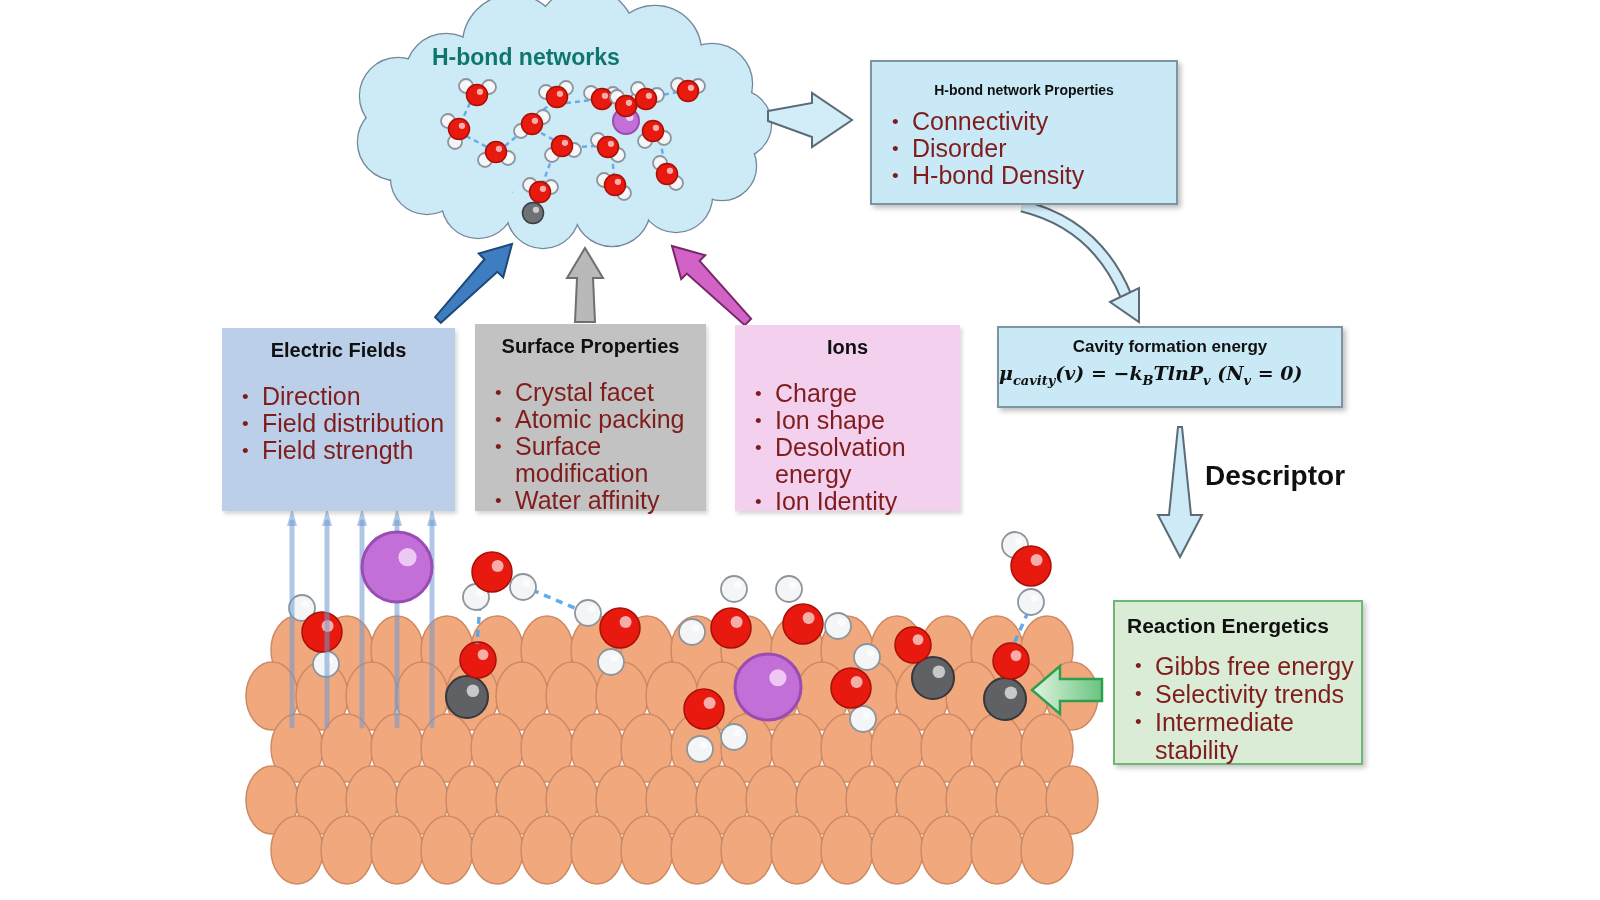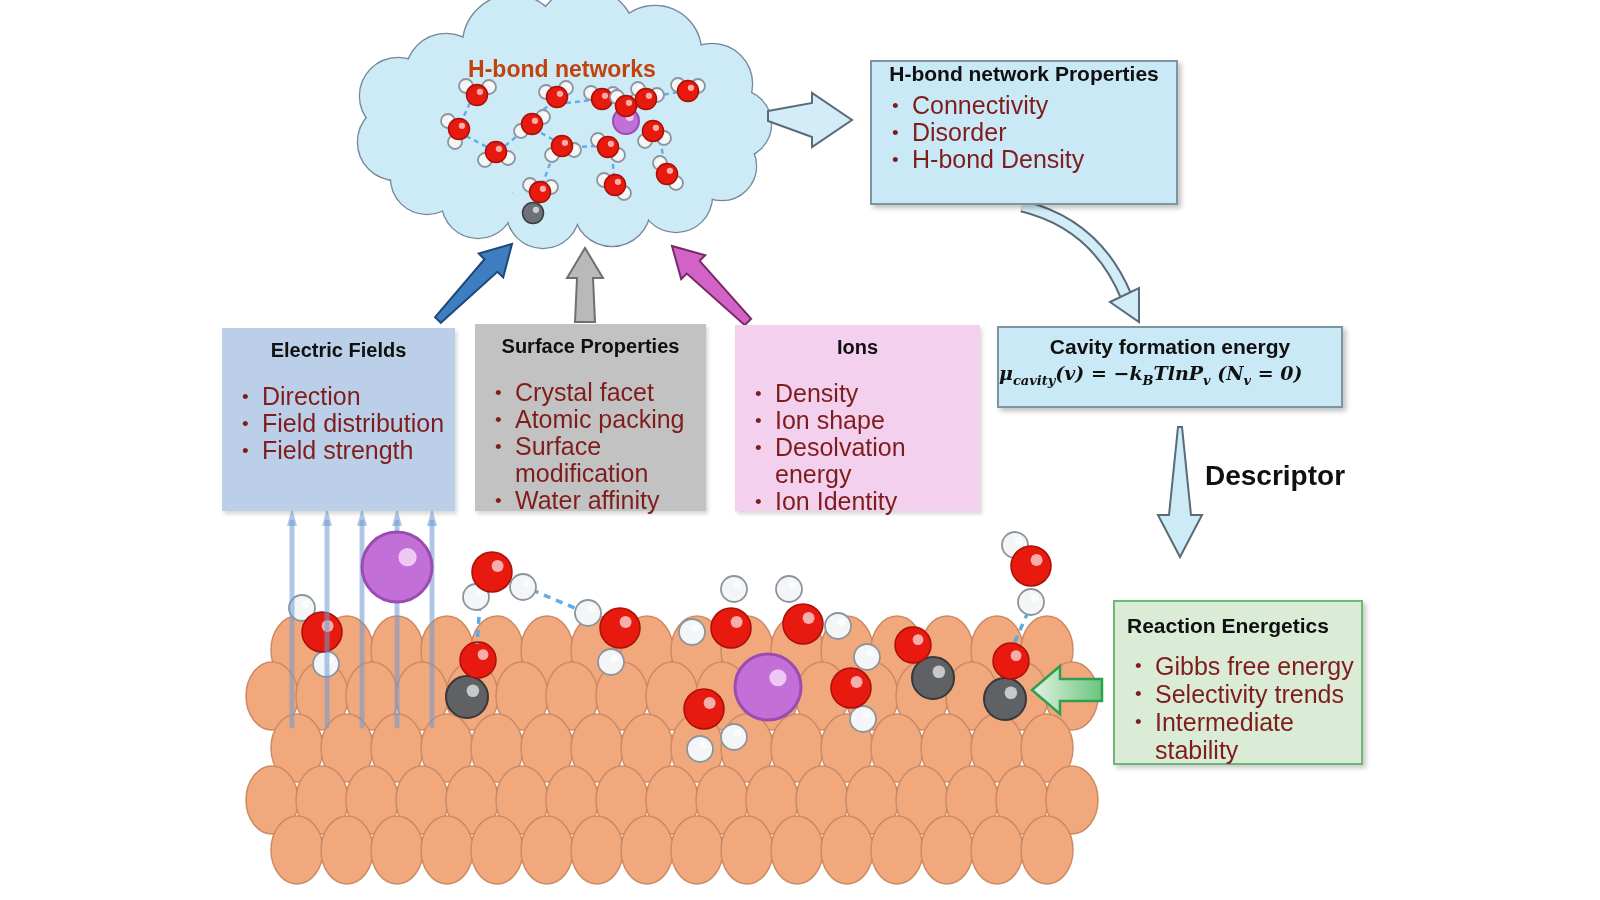--- a/index.html
+++ b/index.html
@@ -7,39 +7,39 @@
          font-family:"Liberation Sans",sans-serif;color:#121212;}
   #scene{position:absolute;left:0;top:0;}
   .panel{position:absolute;box-sizing:border-box;}
   .panel h3{margin:10px 8px 0;text-align:center;font-size:20px;line-height:24px;font-weight:bold;color:#101010;}
   .panel ul{list-style:none;margin:21px 0 0;padding:0 6px 0 16px;}
   .panel li{position:relative;padding-left:24px;font-size:25px;line-height:27px;color:#7f1d1d;}
   .panel li::before{content:"\2022";position:absolute;left:4px;top:0;font-size:19px;}
   .factor{box-shadow:2px 3px 4px rgba(0,0,0,0.16);}
   #panel-electric{left:222px;top:328px;width:233px;height:183px;background:#bccfe8;}
   #panel-surface{left:475px;top:324px;width:231px;height:187px;background:#c2c2c2;}
-  #panel-ions{left:735px;top:325px;width:245px;height:186px;background:#f3d1ee;}
+  #panel-ions{left:735px;top:325px;width:225px;height:186px;background:#f3d1ee;}
   #panel-hbond{left:870px;top:60px;width:308px;height:145px;background:#c9e9f6;
                border:2px solid #7f949e;box-shadow:3px 3px 5px rgba(0,0,0,0.25);}
-  #panel-hbond h3{margin-top:0;font-size:21px;}
+  #panel-hbond h3{margin-top:16px;font-size:14px;}
   #panel-hbond ul{margin-top:6px;}
   #panel-cavity{left:997px;top:326px;width:346px;height:82px;background:#c9e9f6;
                 border:2px solid #7f949e;box-shadow:3px 3px 5px rgba(0,0,0,0.25);}
-  #panel-cavity h3{margin-top:7px;font-size:21px;}
+  #panel-cavity h3{margin-top:7px;font-size:17px;}
   .frm{display:block;text-align:left;margin-top:3px;font-family:"DejaVu Serif",serif;
        font-size:19px;font-weight:bold;color:#101010;}
   .frm i{font-style:italic;}
   .frm sub{font-style:italic;font-size:13px;}
   #panel-reaction{left:1113px;top:600px;width:250px;height:165px;background:#daecd6;
                   border:2px solid #6cb874;box-shadow:3px 3px 5px rgba(0,0,0,0.22);}
   #panel-reaction h3{text-align:left;margin:12px 8px 0 12px;font-size:21px;}
   #panel-reaction ul{margin-top:14px;}
   #panel-reaction li{line-height:28px;}
-  #cloud-title{position:absolute;left:432px;top:56px;width:260px;text-align:center;
-               font-size:23px;font-weight:bold;color:#c2410c;}
+  #cloud-title{position:absolute;left:432px;top:44px;width:260px;
+               font-size:23px;font-weight:bold;color:#0f766e;}
   #descriptor-label{position:absolute;left:1205px;top:460px;font-size:28px;font-weight:bold;color:#101010;}
 </style>
 </head>
 <body>
 
 <div id="stage">
 
   <svg id="scene" width="1600" height="900" viewBox="0 0 1600 900">
     <defs>
       <linearGradient id="gg" x1="0" y1="0" x2="1" y2="0">
@@ -622,21 +622,21 @@
     <ul>
       <li>Direction</li>
       <li>Field distribution</li>
       <li>Field strength</li>
     </ul>
   </div>
 
   <div id="panel-ions" class="panel factor">
     <h3>Ions</h3>
     <ul>
-      <li>Density</li>
+      <li>Charge</li>
       <li>Ion shape</li>
       <li>Desolvation energy</li>
       <li>Ion Identity</li>
     </ul>
   </div>
 
   <div id="panel-hbond" class="panel">
     <h3>H-bond network Properties</h3>
     <ul>
       <li>Connectivity</li>

